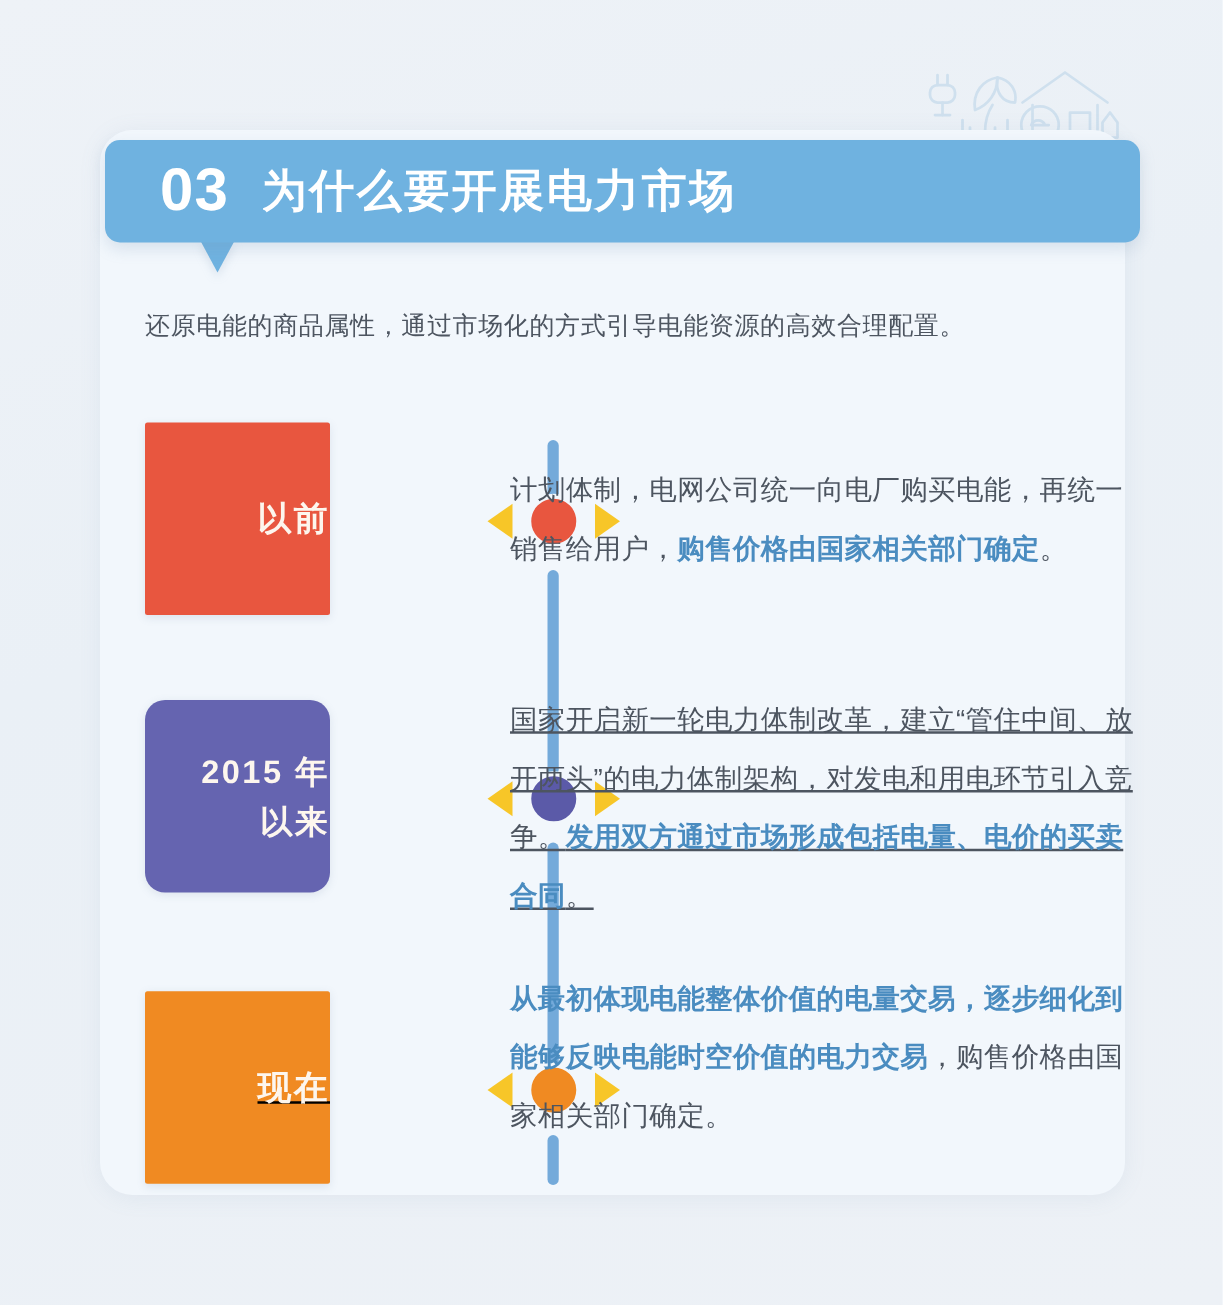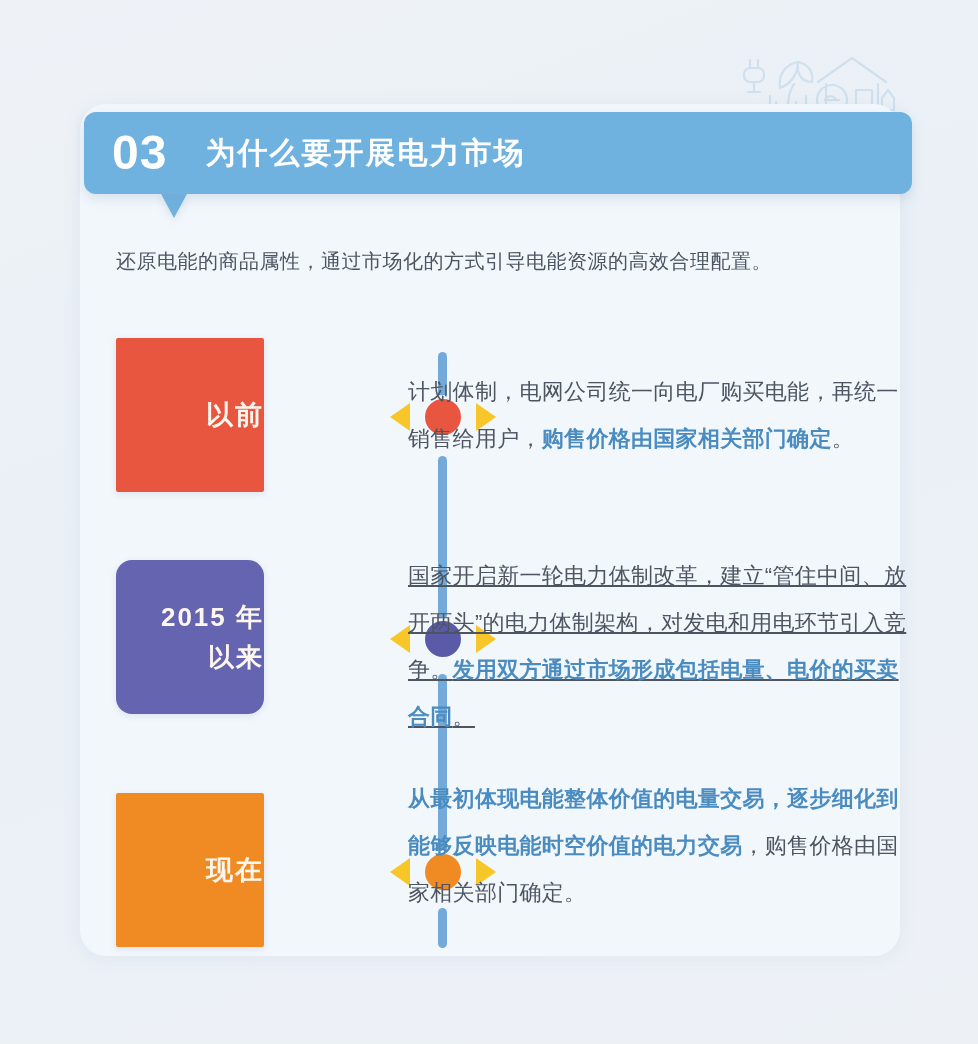--- a/index.html
+++ b/index.html
@@ -50,22 +50,21 @@
     left: 0;
     top: 0;
     width: 828px;
     height: 82px;
     background: #6fb2e0;
     border-radius: 12px;
     box-shadow: 0 5px 12px rgba(120,150,180,0.22);
     display: flex;
     align-items: center;
     box-sizing: border-box;
-    padding-left: 28px;
-    gap: 12px;
+    padding-left: 44px;
   }
   .banner-tail {
     position: absolute;
     left: 76px;
     top: 80px;
     width: 0;
     height: 0;
     border-left: 14px solid transparent;
     border-right: 14px solid transparent;
     border-top: 26px solid #6fb2e0;
@@ -73,21 +72,21 @@
   }
   .banner-num {
     color: #ffffff;
     font-size: 48px;
     font-weight: bold;
     letter-spacing: 1px;
     line-height: 1;
   }
   .banner-title {
     color: #ffffff;
-    font-size: 30px;
+    font-size: 36px;
     font-weight: bold;
     letter-spacing: 2px;
     margin-left: 26px;
     line-height: 1;
   }
 
   
   .intro {
     position: absolute;
     left: 116px;
@@ -267,21 +266,21 @@
       <div class="arrow-l"></div>
       <div class="dot" style="background:#5b5aa8;"></div>
       <div class="arrow-r"></div>
     </div>
     <div class="row-text" style="top:-8px;text-decoration:underline;">
       <span>国家开启新一轮电力体制改革，建立“管住中间、放开两头”的电力体制架构，对发电和用电环节引入竞争。</span><span class="hl">发用双方通过市场形成包括电量、电价的买卖合同</span><span>。</span>
     </div>
   </div>
 
   <div class="row" style="top:455px;">
-    <div class="era-box" style="top:0px;background:#f08a22;">
+    <div class="era-box" style="top:0px;background:#f08a22;text-decoration:underline;">
       <div class="era-label">现在</div>
     </div>
     <div class="marker" style="top:55px;">
       <div class="arrow-l"></div>
       <div class="dot" style="background:#f08a22;"></div>
       <div class="arrow-r"></div>
     </div>
     <div class="row-text" style="top:-18px;">
       <span class="hl">从最初体现电能整体价值的电量交易，逐步细化到能够反映电能时空价值的电力交易</span><span>，购售价格由国家相关部门确定。</span>
     </div>

